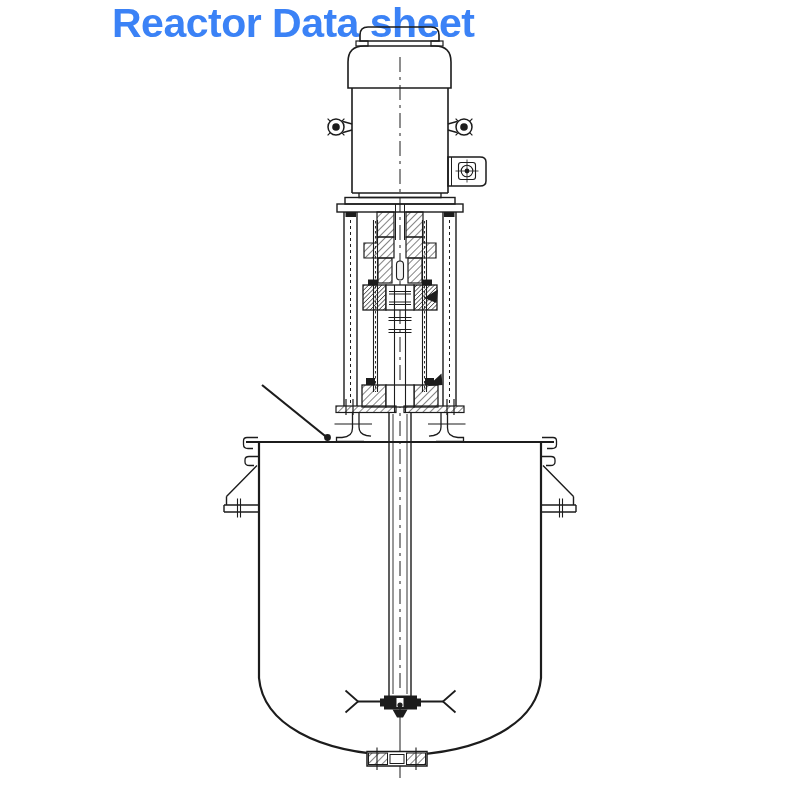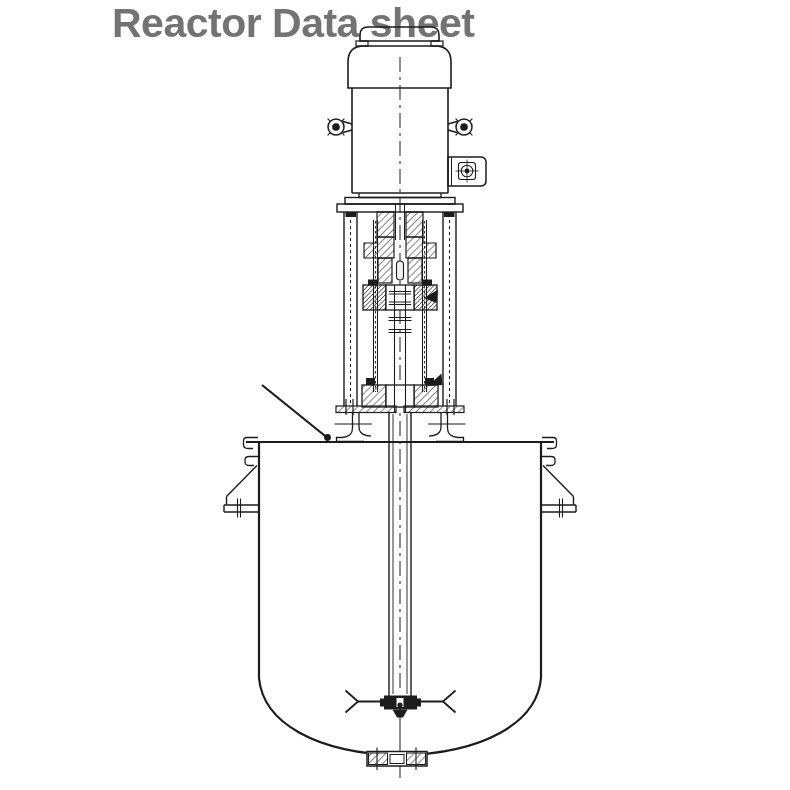--- a/index.html
+++ b/index.html
@@ -7,21 +7,21 @@
           font-family:"Liberation Sans", sans-serif;}
   .page-title{position:absolute;left:112px;top:0px;font-size:41px;font-weight:600;
               letter-spacing:-0.5px;color:#e8191f;white-space:nowrap;}
   svg{position:absolute;left:0;top:0;}
 </style>
 </head>
 <body>
 
 <div class="canvas">
 
-  <div class="page-title" style="color: #737373;">Reactor Data sheet</div>
+  <div class="page-title" style="color: #3b82f6;">Reactor Data sheet</div>
 
   <svg width="790" height="790" viewBox="0 0 790 790">
     <defs>
       <pattern id="h45" width="5" height="5" patternUnits="userSpaceOnUse" patternTransform="rotate(45)">
         <line x1="0" y1="0" x2="0" y2="5" stroke="#1c1c1c" stroke-width="1.1"></line>
       </pattern>
       <pattern id="h45d" width="3.1" height="3.1" patternUnits="userSpaceOnUse" patternTransform="rotate(45)">
         <line x1="0" y1="0" x2="0" y2="3.1" stroke="#1c1c1c" stroke-width="1.25"></line>
       </pattern>
     </defs>

